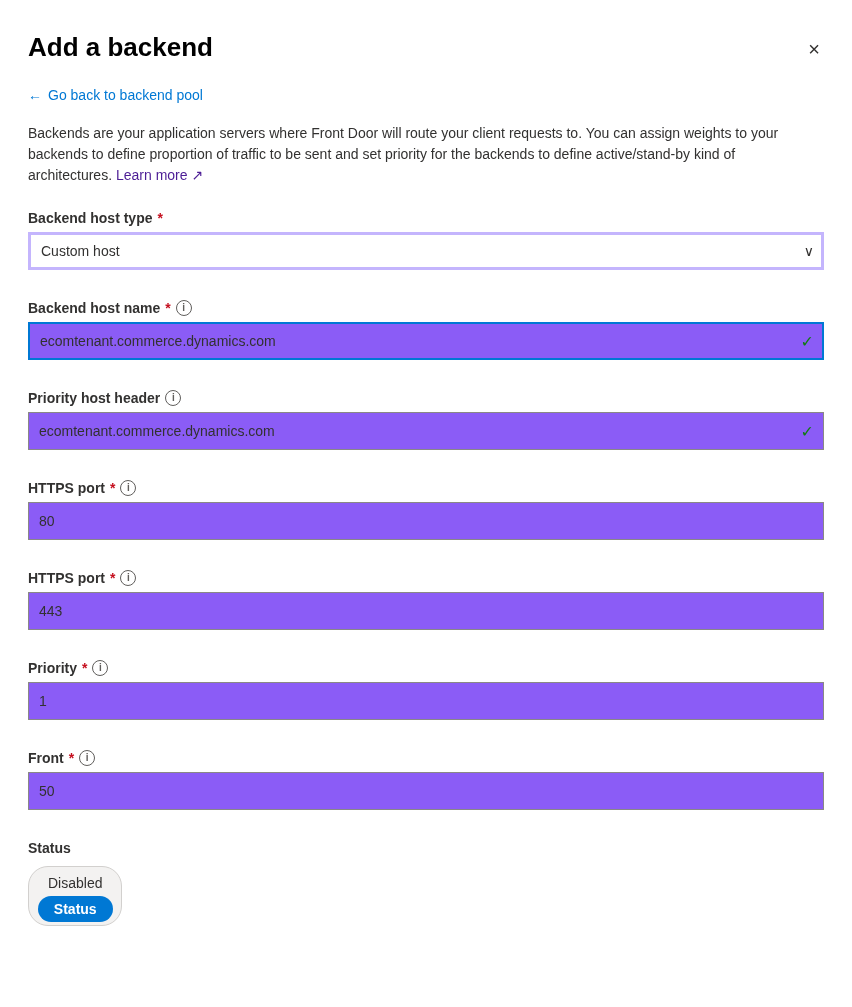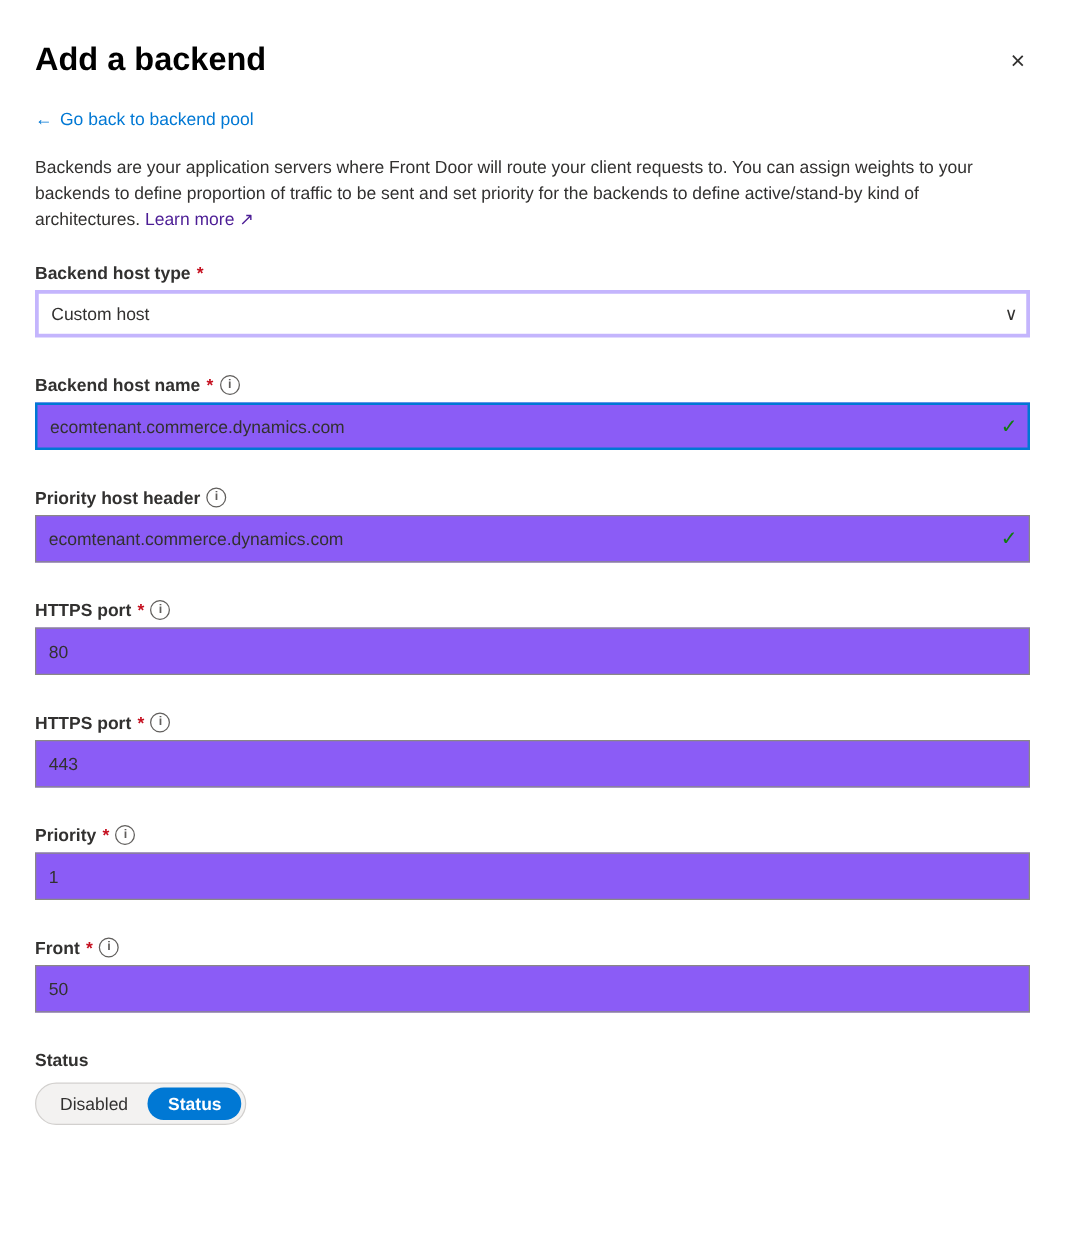--- a/index.html
+++ b/index.html
@@ -138,20 +138,21 @@
       margin-bottom: 10px;
     }
     .toggle-group {
       display: flex;
       align-items: center;
       background: #f3f2f1;
       border-radius: 20px;
       padding: 3px;
       width: fit-content;
       border: 1px solid #d2d0ce;
+      flex-direction: column;
     }
     .toggle-option {
       padding: 5px 16px;
       border-radius: 16px;
       font-size: 14px;
       cursor: pointer;
       user-select: none;
       font-weight: 400;
       color: #323130;
     }

